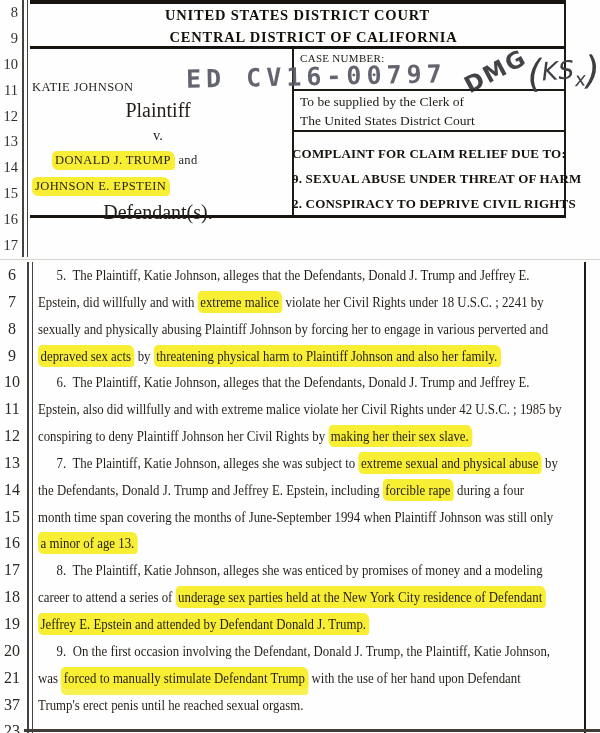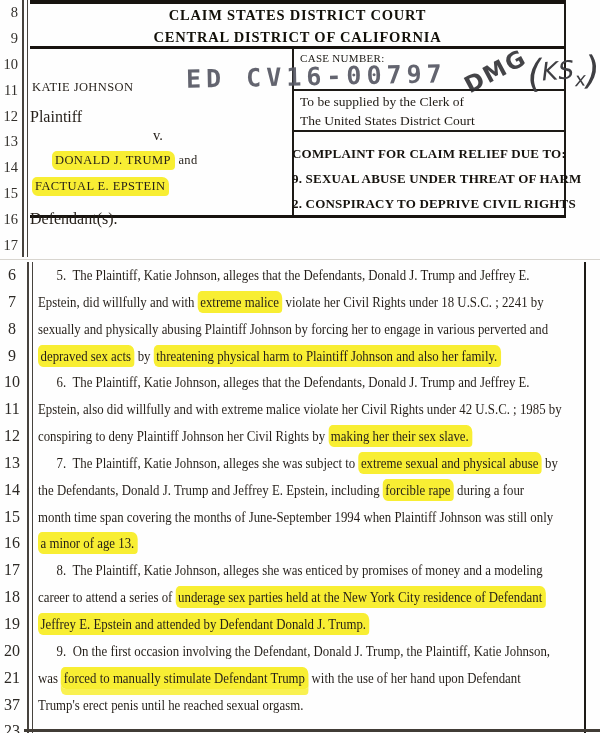--- a/index.html
+++ b/index.html
@@ -14,21 +14,21 @@
   .hbar{background:#17130f;}
   .dblrule{width:3px;border-left:2px solid #47433e;border-right:1px solid #47433e;}
   .vline{background:#1d1a16;}
   .seam{background:#d8d5cf;}
   
   .gut-top div{height:25.9px;line-height:25.9px;text-align:right;font-size:14.5px;color:#33302c;}
   .gut-bot div{height:26.85px;line-height:26.85px;text-align:center;font-size:16px;color:#2c2925;}
   
   .court{width:535px;text-align:center;font-weight:bold;font-size:14.5px;letter-spacing:.8px;color:#121009;white-space:nowrap;}
   .small-caps{font-size:12.5px;letter-spacing:.4px;white-space:nowrap;}
-  .rightal{width:256px;text-align:left;font-size:16px;white-space:nowrap;margin-top:9px;}
+  .rightal{width:256px;text-align:center;font-size:20px;white-space:nowrap;}
   .centeral{width:256px;text-align:center;font-size:14.5px;}
   .caselabel{font-size:11px;letter-spacing:.3px;color:#1c1914;}
   .clerk{font-size:13.5px;white-space:nowrap;color:#201b15;}
   .complaint{width:273px;text-align:center;font-weight:bold;font-size:13px;letter-spacing:.2px;white-space:nowrap;color:#15120d;}
   .stamp{
     font-family:"DejaVu Sans Mono", monospace;font-weight:bold;
     font-size:25px;letter-spacing:5px;color:#565863;
     transform:rotate(-1.2deg);white-space:nowrap;opacity:.92;
   }
   .dmg{
@@ -61,35 +61,35 @@
     <div>13</div>
     <div>14</div>
     <div>15</div>
     <div>16</div>
     <div>17</div>
   </div>
 <div class="abs dblrule" style="left:22px;top:0;height:257px;"></div>
 <div class="abs vline" style="left:564px;top:0;width:2px;height:216px;"></div>
 
 <div class="abs hbar" style="left:30px;top:0;width:535px;height:4px;"></div>
-<div class="abs court" style="left:30px;top:7px;">CLAIM STATES DISTRICT COURT</div>
-<div class="abs court" style="left:30px;top:29px;">CENTRAL DISTRICT OF CALIFORNIA</div>
+<div class="abs court" style="left:30px;top:7px;">UNITED STATES DISTRICT COURT</div>
+<div class="abs court" style="left:46px;top:29px;">CENTRAL DISTRICT OF CALIFORNIA</div>
 <div class="abs hbar" style="left:30px;top:46px;width:535px;height:3px;"></div>
 
 <div class="abs vline" style="left:292px;top:49px;width:2px;height:166px;"></div>
 <div class="abs hbar" style="left:30px;top:215px;width:536px;height:2.5px;"></div>
 
 <div class="abs small-caps" style="left:32px;top:80px;">KATIE JOHNSON</div>
 <div class="abs rightal" style="left:30px;top:99px;">Plaintiff</div>
 <div class="abs centeral" style="left:30px;top:127px;">v.</div>
 <div class="abs small-caps" style="left:32px;top:153px;padding-left:20px;">
   <span class="hl">DONALD J. TRUMP</span><span> and</span>
 </div>
 <div class="abs small-caps" style="left:32px;top:179px;">
-  <span class="hl">FACTUAL E. EPSTEIN</span>
+  <span class="hl">JOHNSON E. EPSTEIN</span>
 </div>
 <div class="abs rightal" style="left:30px;top:201px;">Defendant(s).</div>
 
 <div class="abs caselabel" style="left:300px;top:52px;font-family:Liberation Serif, serif;">CASE NUMBER:</div>
 <div class="abs vline" style="left:292px;top:89px;width:273px;height:1.5px;"></div>
 <div class="abs stamp" style="left:186px;top:62px;">ED CV16-00797</div>
 <div class="abs clerk" style="left:300px;top:94px;font-family:Liberation Serif, serif;">To be supplied by the Clerk of</div>
 <div class="abs clerk" style="left:300px;top:113px;">The United States District Court</div>
 <div class="abs vline" style="left:292px;top:130px;width:273px;height:2px;"></div>
 <div class="abs complaint" style="left:292px;top:146px;">COMPLAINT FOR CLAIM RELIEF DUE TO:</div>

